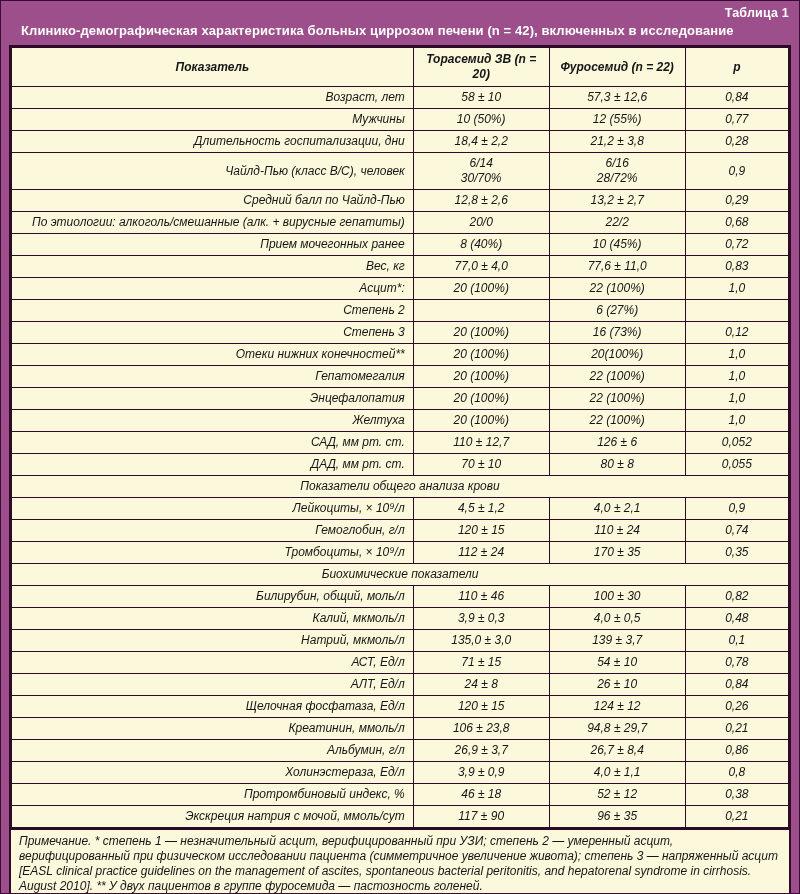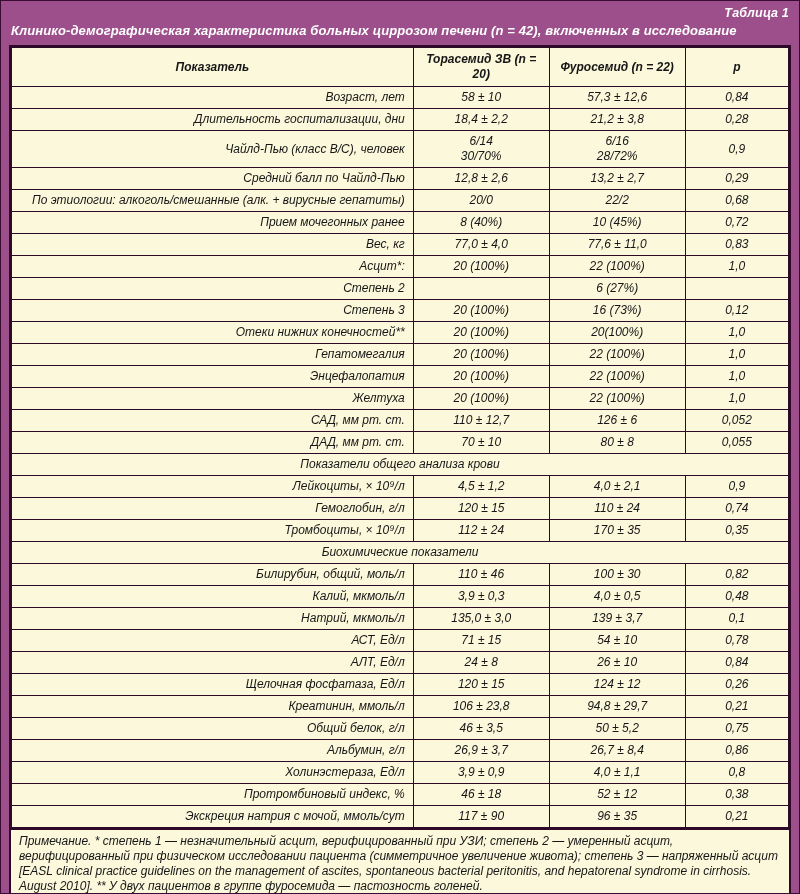--- a/index.html
+++ b/index.html
@@ -5,21 +5,21 @@
   * { box-sizing: border-box; margin: 0; padding: 0; }
   html, body {
     width: 800px; height: 894px;
     font-family: "Liberation Sans", sans-serif;
     background: #9c4f8a;
     overflow: hidden;
   }
   body {
     border: 1px solid #3a0c33;
   }
-  .topbar { padding: 5px 10px 7px 10px; font-style: italic; }
+  .topbar { padding: 5px 10px 7px 20px; }
   .table-label {
     text-align: right;
     color: #ffffff;
     font-weight: bold;
     font-size: 12.5px;
     letter-spacing: 0.2px;
   }
   .title {
     color: #ffffff;
     font-weight: bold;
@@ -88,20 +88,26 @@
         </tr>
     </thead>
     <tbody>
         <tr>
           <td class="label">Возраст, лет</td>
           <td class="value">58 ± 10</td>
           <td class="value">57,3 ± 12,6</td>
           <td class="value">0,84</td>
         </tr>
         <tr>
+          <td class="label">Мужчины</td>
+          <td class="value">10 (50%)</td>
+          <td class="value">12 (55%)</td>
+          <td class="value">0,77</td>
+        </tr>
+        <tr>
           <td class="label">Длительность госпитализации, дни</td>
           <td class="value">18,4 ± 2,2</td>
           <td class="value">21,2 ± 3,8</td>
           <td class="value">0,28</td>
         </tr>
         <tr>
           <td class="label">Чайлд-Пью (класс В/С), человек</td>
           <td class="value">6/14
 30/70%</td>
           <td class="value">6/16
@@ -246,26 +252,20 @@
           <td class="value">124 ± 12</td>
           <td class="value">0,26</td>
         </tr>
         <tr>
           <td class="label">Креатинин, ммоль/л</td>
           <td class="value">106 ± 23,8</td>
           <td class="value">94,8 ± 29,7</td>
           <td class="value">0,21</td>
         </tr>
         <tr>
-          <td class="label">Общий белок, г/л</td>
-          <td class="value">46 ± 3,5</td>
-          <td class="value">50 ± 5,2</td>
-          <td class="value">0,75</td>
-        </tr>
-        <tr>
           <td class="label">Альбумин, г/л</td>
           <td class="value">26,9 ± 3,7</td>
           <td class="value">26,7 ± 8,4</td>
           <td class="value">0,86</td>
         </tr>
         <tr>
           <td class="label">Холинэстераза, Ед/л</td>
           <td class="value">3,9 ± 0,9</td>
           <td class="value">4,0 ± 1,1</td>
           <td class="value">0,8</td>

